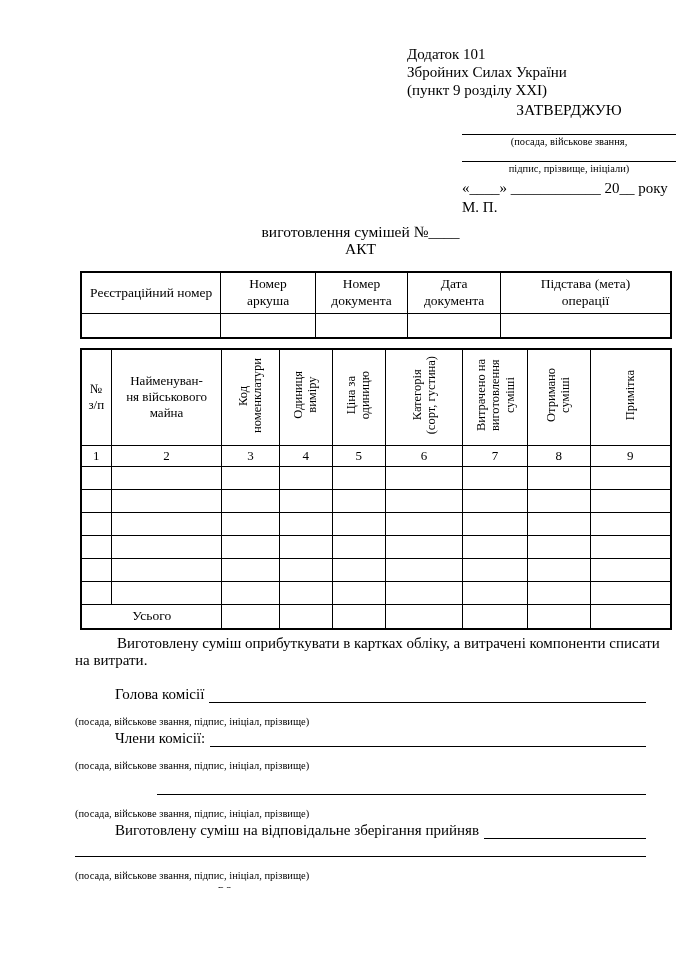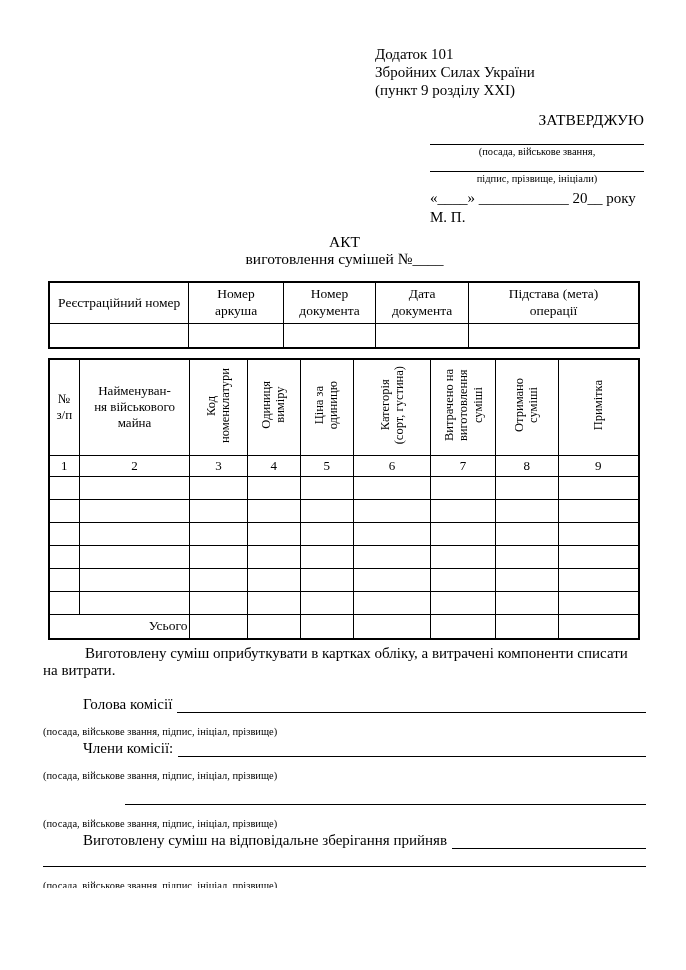--- a/index.html
+++ b/index.html
@@ -3,28 +3,29 @@
 <meta charset="utf-8">
 <style>
   * { box-sizing: border-box; margin: 0; padding: 0; }
   html,body { background: #fff; }
   .page {
     position: relative;
     width: 686px; height: 888px;
     background: #fff; color: #000;
     font-family: "Liberation Serif", "DejaVu Serif", serif;
     overflow: hidden;
+    padding-left: 32px;
   }
   .content { padding: 45px 40px 0 43px; }
 
   
   .top-right { margin-left: 332px; font-size: 15px; line-height: 18px; }
   .top-right .apx-line { white-space: nowrap; }
   .approve { width: 214px; margin-left: 55px; }
-  .approve-title { text-align: right; font-size: 15.5px; margin-top: 12px; }
+  .approve-title { text-align: center; font-size: 15.5px; margin-top: 2px; }
   .sig-underline { border-bottom: 1px solid #000; height: 16px; }
   .sub-small { font-size: 10.5px; line-height: 13px; text-align: center; }
   .approve-date { font-size: 15px; margin-top: 4px; white-space: nowrap; }
   .approve-mp { font-size: 15px; margin-top: 1px; }
 
   
   .doc-title { text-align: center; font-size: 15.5px; line-height: 17px; margin-top: 7px; }
 
   
   table { border-collapse: collapse; table-layout: fixed; width: 592px; margin-left: 5px; border: 2px solid #000; }
@@ -43,21 +44,21 @@
     writing-mode: vertical-rl;
     transform: rotate(180deg);
     white-space: pre-line;
     font-size: 12.5px;
     line-height: 1.15;
   }
   .items-table tr.num { height: 21px; }
   .items-table tr.num td { text-align: center; font-size: 13px; }
   .items-table tr.blank { height: 23px; }
   .items-table tr.total { height: 25px; }
-  .items-table tr.total td.tlabel { text-align: right; font-size: 13.5px; }
+  .items-table tr.total td.tlabel { text-align: center; font-size: 13.5px; }
 
   
   .note { font-size: 15px; line-height: 17px; margin-top: 5px; text-indent: 42px; width: 603px; }
 
   
   .signatures { margin-top: 17px; font-size: 15px; }
   .sig-row { display: flex; align-items: flex-end; }
   .sig-row .lbl { white-space: nowrap; padding-right: 5px; margin-left: 40px; }
   .sig-row .fill { flex: 1 1 auto; border-bottom: 1px solid #000; height: 15px; }
   .sig-sub { font-size: 10.5px; line-height: 13px; margin: 12px 0 2px 0; font-family: Liberation Serif, serif; }
@@ -82,22 +83,22 @@
         <div class="sig-underline"></div>
         <div class="sub-small">(посада, військове звання,</div>
         <div class="sig-underline" style="height:14px"></div>
         <div class="sub-small">підпис, прізвище, ініціали)</div>
         <div class="approve-date">«____» ____________ 20__ року</div>
         <div class="approve-mp">М. П.</div>
       </div>
     </div>
 
     <div class="doc-title">
+      <div>виготовлення сумішей №____</div>
       <div>АКТ</div>
-      <div>виготовлення сумішей №____</div>
     </div>
 
     <table class="reg-table">
       <colgroup>
         <col style="width:23.7%">
           <col style="width:16%">
           <col style="width:15.7%">
           <col style="width:15.7%">
           <col style="width:28.9%">
       </colgroup>

